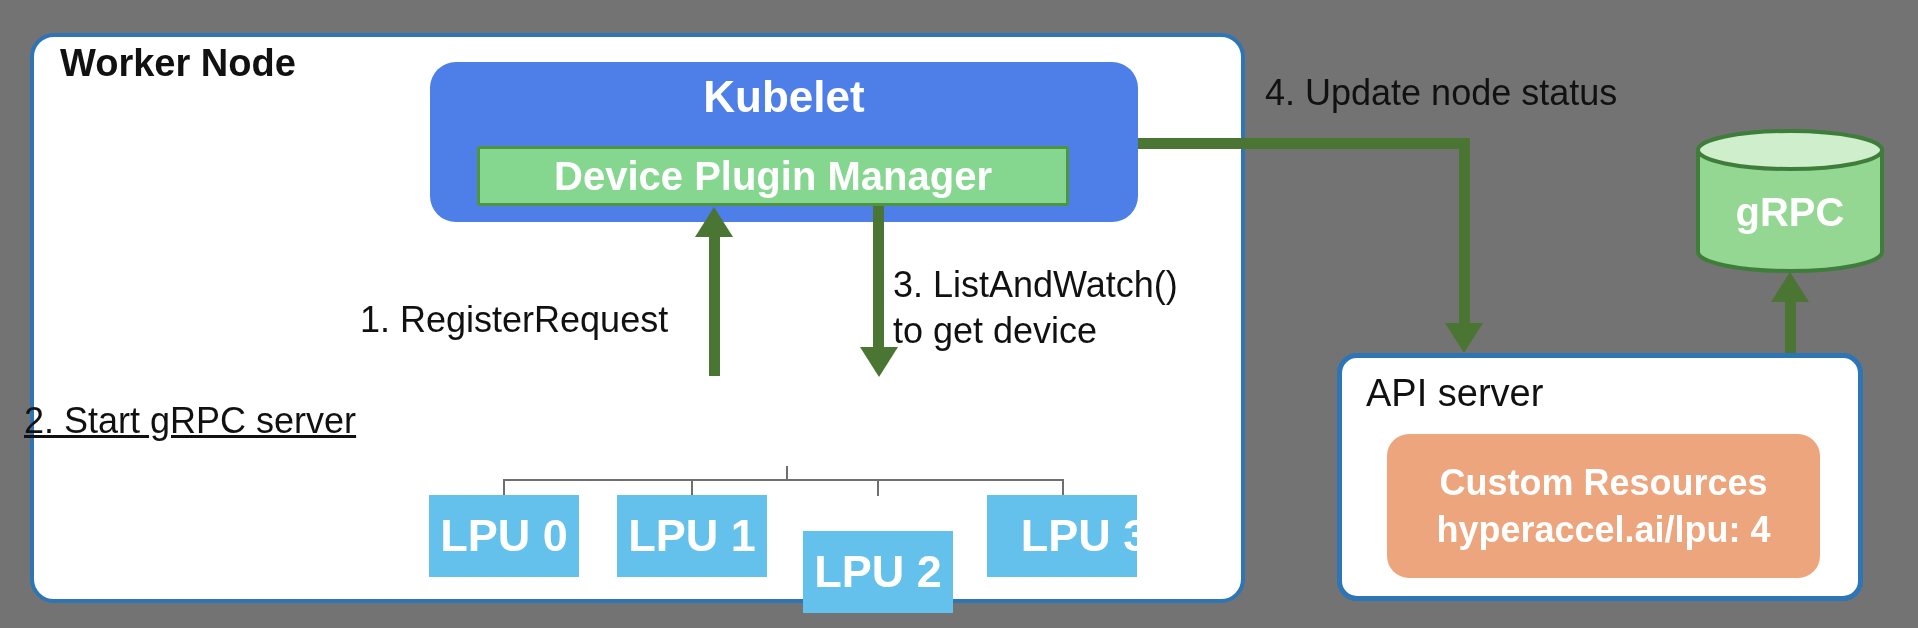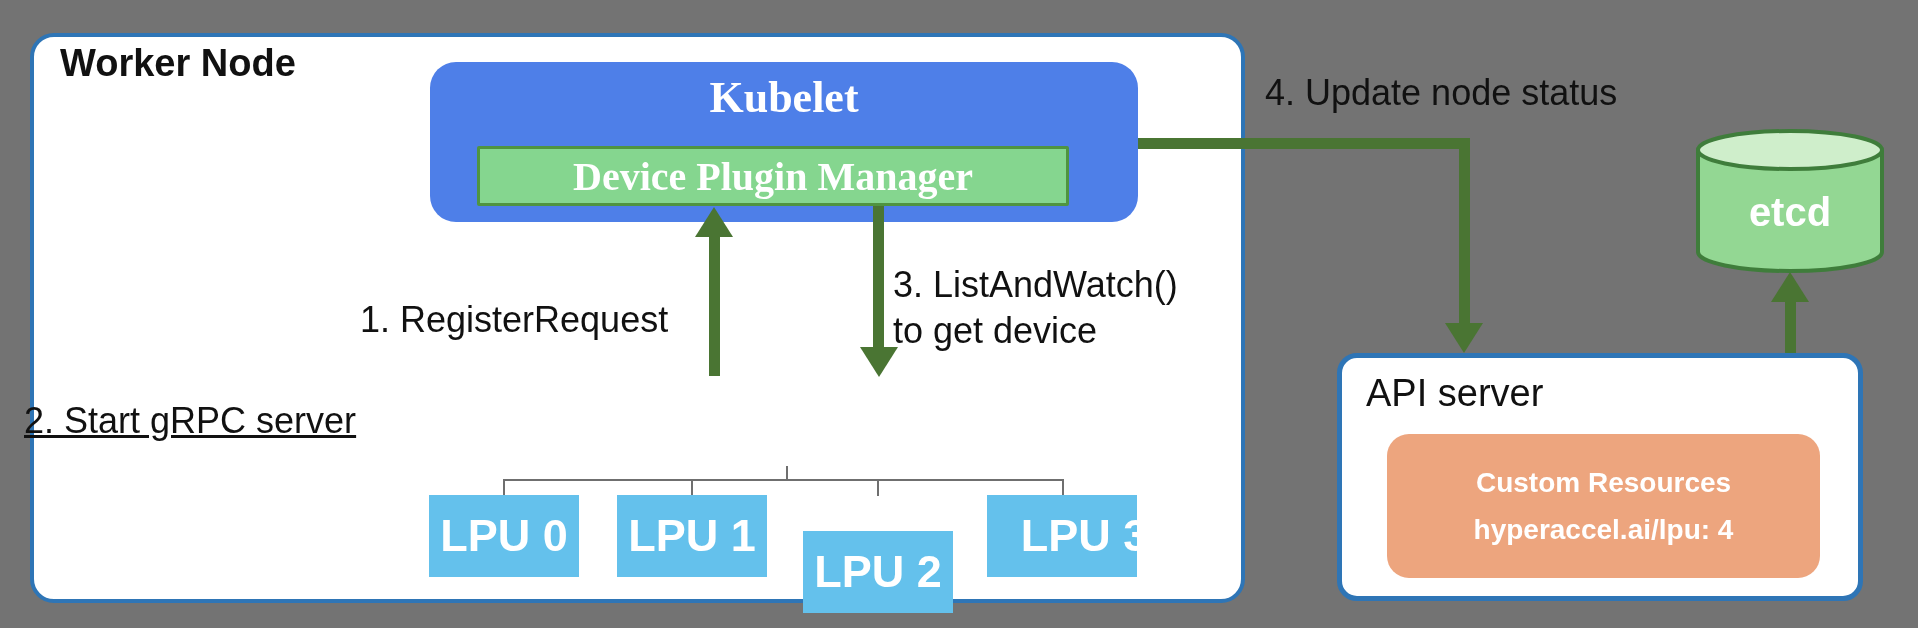--- a/index.html
+++ b/index.html
@@ -25,21 +25,21 @@
   .worker-node{
     left:30px;top:33px;width:1215px;height:570px;
     border:4px solid var(--border_blue);border-radius:24px;background:#ffffff;
   }
   .worker-node-label{
     position:absolute;left:60px;top:42px;
     font-size:38px;font-weight:bold;color:var(--text_black);white-space:nowrap;
   }
   .kubelet{
     left:430px;top:62px;width:708px;height:160px;
-    background:var(--kubelet_blue);border-radius:26px;font-family:Liberation Serif, serif;
+    background:var(--kubelet_blue);border-radius:26px;
   }
   .kubelet-title{
     position:absolute;left:0;top:10px;width:100%;text-align:center;
     font-size:44px;font-weight:bold;color:#ffffff;
   }
   .dpm{
     position:absolute;left:47px;top:84px;width:592px;height:60px;
     background:var(--green_box);border:3px solid var(--green_box_border);
     border-radius:2px;box-sizing:border-box;
     display:flex;align-items:center;justify-content:center;
@@ -70,21 +70,21 @@
     left:1337px;top:353px;width:526px;height:248px;
     border:5px solid var(--border_blue);border-radius:20px;background:#ffffff;
   }
   .api-title{
     position:absolute;left:24px;top:14px;font-size:38px;color:var(--text_black);white-space:nowrap;
   }
   .custom-resources{
     position:absolute;left:45px;top:76px;width:433px;height:144px;
     background:var(--orange_box);border-radius:22px;
     display:flex;flex-direction:column;align-items:center;justify-content:center;
-    font-size:28px;font-weight:bold;color:#ffffff;line-height:47px;text-align:center;
+    font-size:36px;font-weight:bold;color:#ffffff;line-height:47px;text-align:center;
   }
   .etcd-wrap{left:1690px;top:124px;width:200px;height:156px;}
   .etcd-label{
     position:absolute;left:0;top:66px;width:100%;text-align:center;
     font-size:40px;font-weight:bold;color:#ffffff;
   }
 </style>
 </head>
 <body>
 
@@ -138,16 +138,16 @@
   </div>
 
   <div class="head head-up" style="left:1771px;top:272px;"></div>
   <div class="shaft" style="left:1785px;top:300px;width:11px;height:53px;"></div>
 
   <div class="box etcd-wrap">
     <svg width="200" height="156" viewBox="0 0 200 156">
       <path d="M 8 26 L 8 128 A 92 19 0 0 0 192 128 L 192 26" fill="var(--etcd_fill)" stroke="var(--etcd_border)" stroke-width="4"></path>
       <ellipse cx="100" cy="26" rx="92" ry="19" fill="var(--etcd_top)" stroke="var(--etcd_border)" stroke-width="4"></ellipse>
     </svg>
-    <div class="etcd-label">etcd</div>
+    <div class="etcd-label">gRPC</div>
   </div>
 
 </div>
 
 </body></html>

